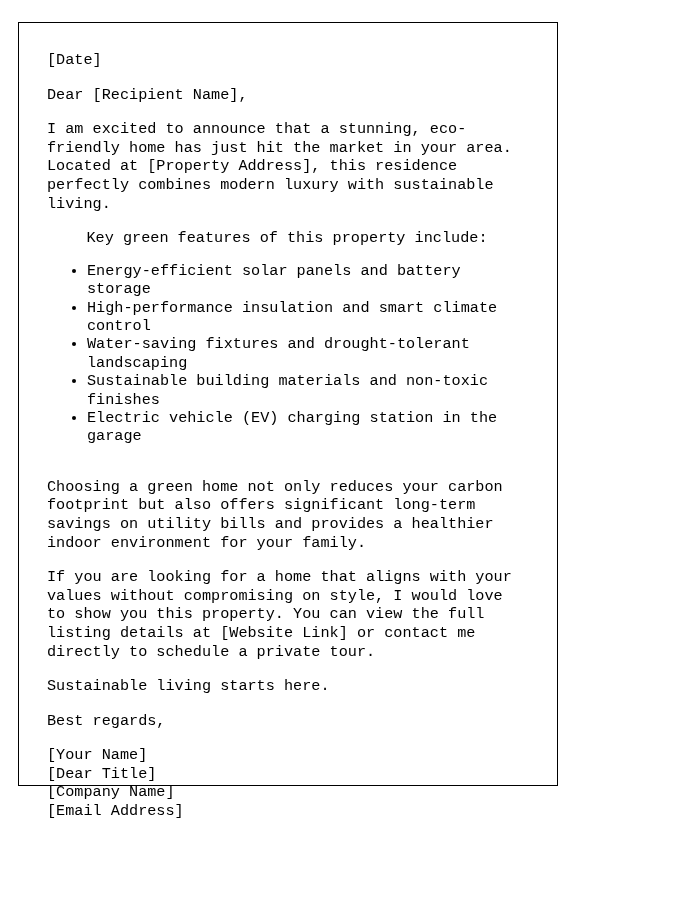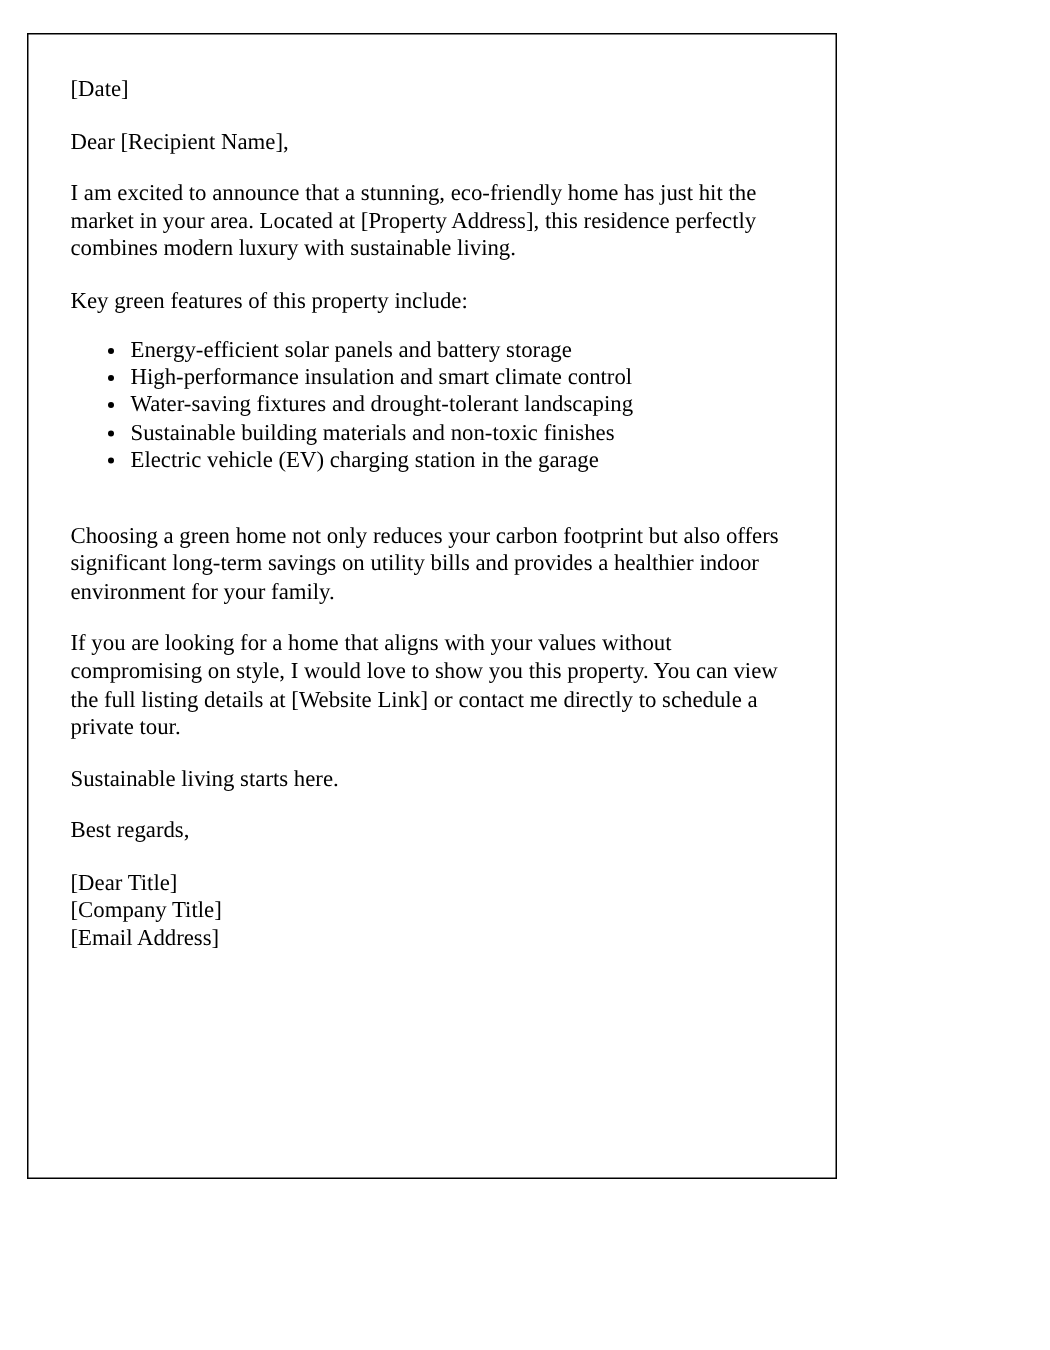--- a/index.html
+++ b/index.html
@@ -22,38 +22,40 @@
   }
   .letter-frame {
     position: absolute;
     left: 18px;
     top: 22px;
     width: 540px;
     height: 764px;
     border: 1px solid #000000;
     box-sizing: border-box;
     background: #ffffff;
+    font-family: Liberation Mono, monospace;
   }
   .letter-body {
     padding: 28px 30px 0 28px;
     box-sizing: border-box;
   }
   .line {
     font-size: 15.2px;
     line-height: 18.6px;
     margin: 0;
   }
   .para {
     font-size: 15.2px;
     line-height: 18.6px;
     margin: 0 0 16px 0;
     text-align: left;
   }
   .para.tight {
     margin-bottom: 14px;
+    text-align: center;
   }
   ul.features {
     margin: 0 0 32px 0;
     padding-left: 40px;
     list-style-type: disc;
   }
   ul.features li {
     font-size: 15.2px;
     line-height: 18.4px;
     margin: 0;
@@ -88,20 +90,21 @@
 
       <p class="para">Choosing a green home not only reduces your carbon footprint but also offers significant long-term savings on utility bills and provides a healthier indoor environment for your family.</p>
 
       <p class="para">If you are looking for a home that aligns with your values without compromising on style, I would love to show you this property. You can view the full listing details at [Website Link] or contact me directly to schedule a private tour.</p>
 
       <p class="para">Sustainable living starts here.</p>
 
       <p class="para">Best regards,</p>
 
       <div class="signature-block">
+        <div class="line">[Your Name]</div>
         <div class="line">[Dear Title]</div>
-        <div class="line">[Company Title]</div>
+        <div class="line">[Company Name]</div>
         <div class="line">[Email Address]</div>
       </div>
 
     </div>
   </div>
 </div>
 
 </body></html>

